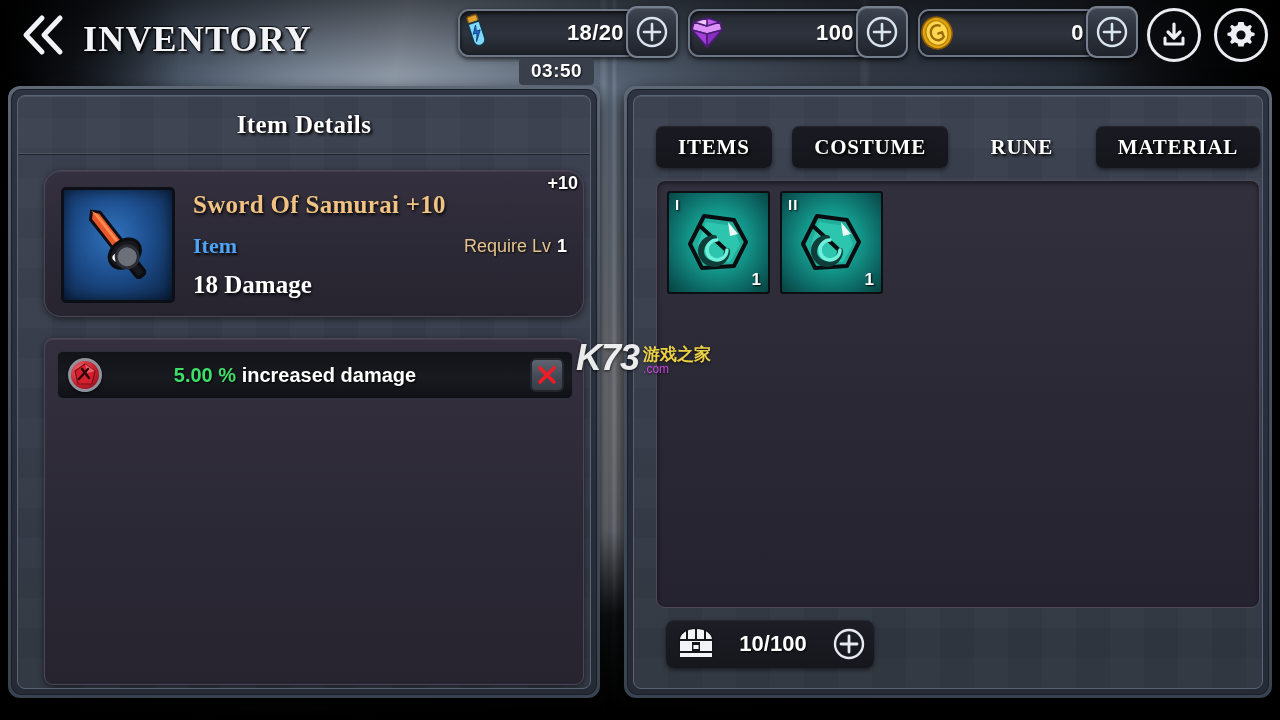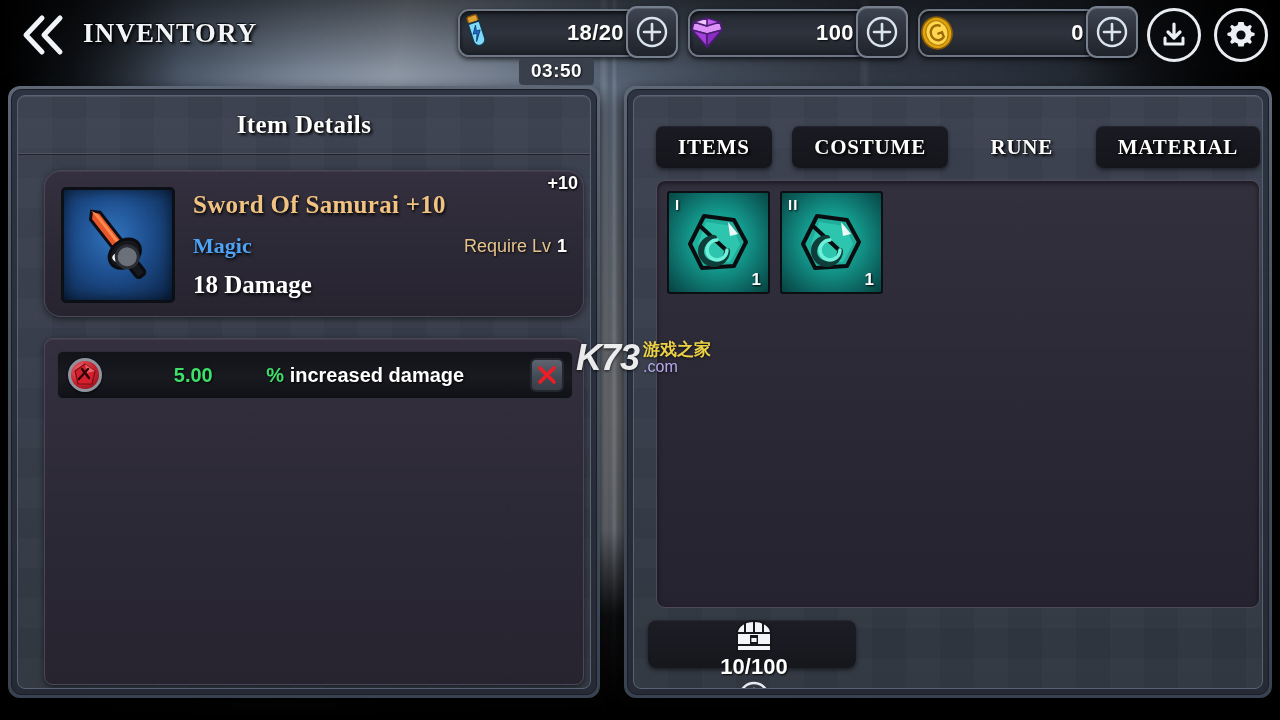--- a/index.html
+++ b/index.html
@@ -71,21 +71,21 @@
     width: 56px; height: 50px;
     cursor: pointer;
   }
   .back-arrow svg { display: block; }
 
   .page-title {
     position: absolute;
     left: 83px; top: 18px;
     font-family: "Liberation Serif", serif;
     font-weight: bold;
-    font-size: 27px;
+    font-size: 36px;
     letter-spacing: 1.2px;
     color: #f2f4f8;
     text-shadow: 0 0 2px #000, 2px 2px 3px rgba(0,0,0,0.95), -1px -1px 1px rgba(0,0,0,0.7);
     user-select: none;
   }
 
   
   .pill {
     position: absolute;
     top: 9px;
@@ -333,21 +333,21 @@
   .affix-text {
     flex: 1;
     text-align: center;
     padding-left: 20px; padding-right: 60px;
     font-size: 20px;
     font-weight: bold;
     color: #ffffff;
     text-shadow: 1px 1px 2px rgba(0,0,0,0.9);
     user-select: none;
   }
-  .affix-text .amount { color: #3fe06a; margin-left: 48px; }
+  .affix-text .amount { color: #3fe06a; }
   .affix-remove {
     position: absolute;
     right: 8px; top: 50%;
     transform: translateY(-50%);
     width: 34px; height: 34px;
     border-radius: 6px;
     background: linear-gradient(180deg, #5d646f 0%, #454b56 55%, #383d47 100%);
     border: 2px solid #23262d;
     display: flex; align-items: center; justify-content: center;
     cursor: pointer;
@@ -435,30 +435,29 @@
     user-select: none;
   }
   .slot-art {
     position: absolute;
     inset: 0;
     display: flex; align-items: center; justify-content: center;
   }
 
   .storage-bar {
     position: absolute;
-    left: 14px; top: 524px;
+    left: 32px; top: 524px;
     height: 48px;
     min-width: 208px;
     display: flex;
     align-items: center;
     padding: 0 6px 0 10px;
     border-radius: 8px;
     background: linear-gradient(180deg, #1d1e25 0%, #16171d 100%);
     box-shadow: inset 0 1px 0 rgba(255,255,255,0.05), 0 2px 4px rgba(0,0,0,0.5);
-    flex-direction: column;
   }
   .storage-value {
     flex: 1;
     text-align: center;
     padding: 0 10px;
     font-size: 22px;
     font-weight: bold;
     color: #ffffff;
     text-shadow: 1px 1px 2px rgba(0,0,0,0.9);
     user-select: none;
@@ -493,22 +492,22 @@
   .wm-right { margin-left: 4px; line-height: 1.05; }
   .wm-cn {
     font-family: "DejaVu Sans", sans-serif;
     font-size: 17px;
     font-weight: bold;
     color: #fde047;
     text-shadow: 0 1px 3px rgba(0,0,0,0.8);
     display: block;
   }
   .wm-com {
-    font-size: 16px;
-    color: #c4b5fd;
+    font-size: 12px;
+    color: #d946ef;
     text-shadow: 0 1px 3px rgba(0,0,0,0.8);
     display: block;
   }
 </style>
 </head>
 <body>
 
 <div id="screen">
 
   <div class="bg-world"></div>
@@ -633,21 +632,21 @@
                 <circle cx="45" cy="64" r="4" fill="#f5f7fa"></circle>
                 <circle cx="62" cy="70" r="3.4" fill="#f5f7fa"></circle>
                 <rect x="49" y="76" width="10" height="18" rx="3" fill="#16181e" stroke="#0a0c10" stroke-width="3"></rect>
                 <circle cx="54" cy="70" r="11" fill="#6b7079" stroke="#2a2d34" stroke-width="3"></circle>
               </g>
             </svg>
           </div>
           <span class="item-thumb-badge">+10</span>
 
           <div class="item-name">Sword Of Samurai +10</div>
-          <div class="item-rarity">Magic</div>
+          <div class="item-rarity">Item</div>
           <div class="item-req">
             <span>Require Lv</span><span class="req-val">1</span>
           </div>
           <div class="item-damage">18 Damage</div>
         </div>
 
         <div class="affix-box">
           <div class="affix-row">
             <div class="affix-icon">
               <svg width="26" height="26" viewBox="0 0 26 26" aria-hidden="true">

